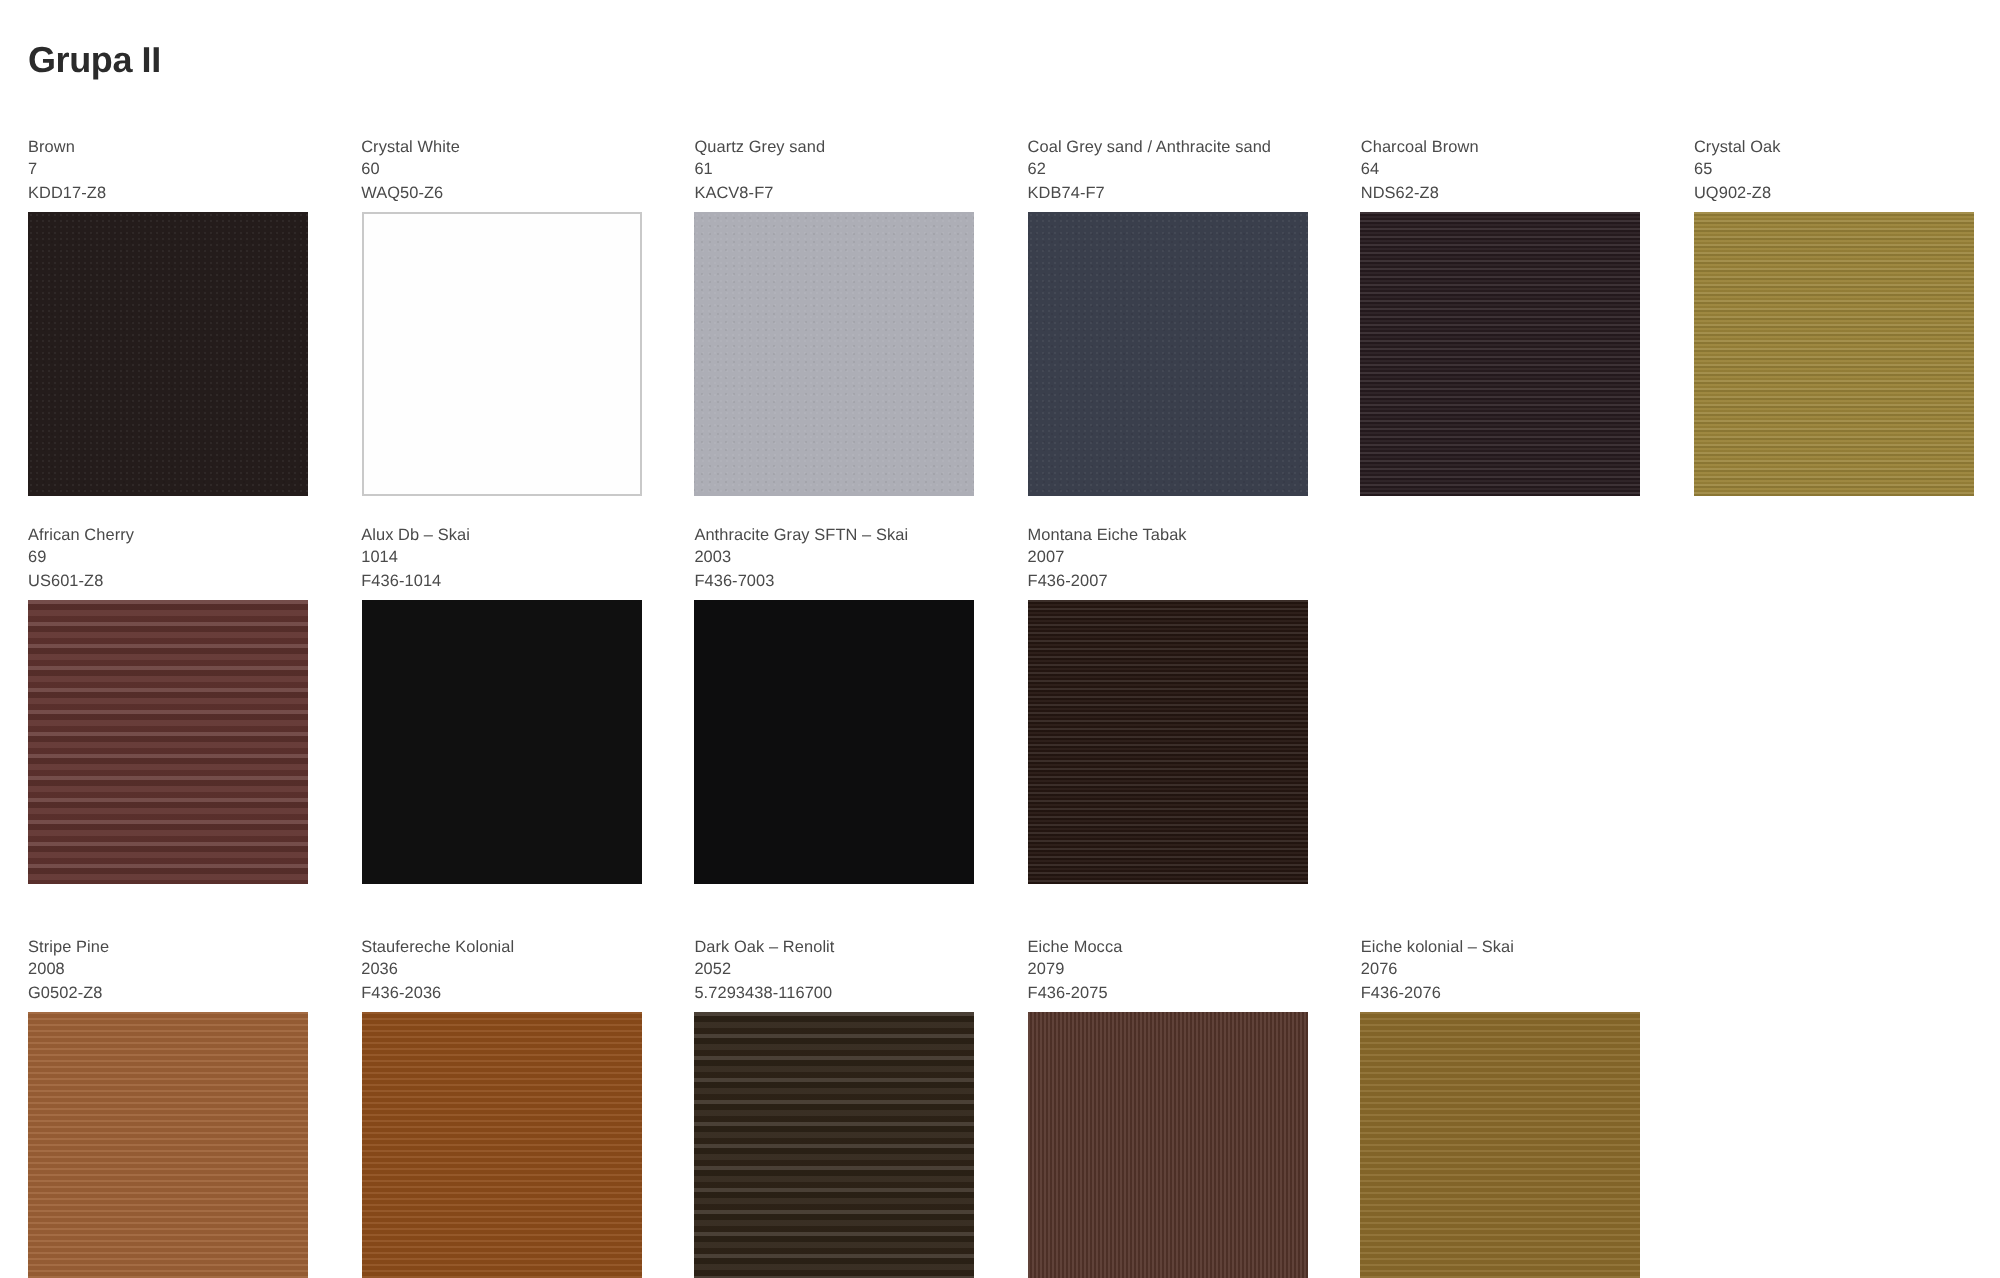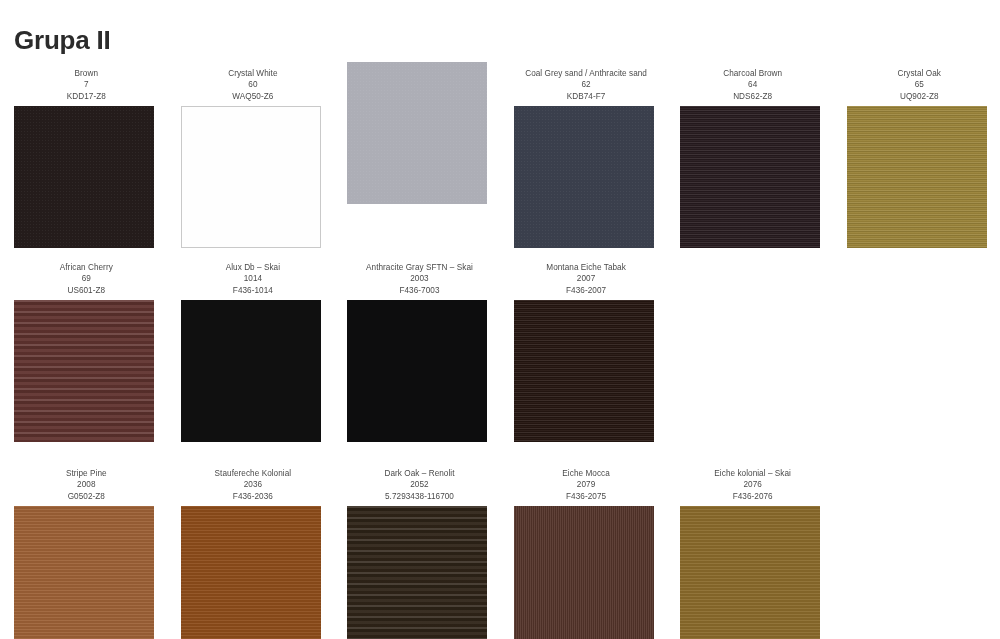--- a/index.html
+++ b/index.html
@@ -14,21 +14,21 @@
     overflow: hidden;
     font-family: "Liberation Sans", sans-serif;
     color: #333333;
     position: relative;
   }
 
   .page-title {
     position: absolute;
     left: 14px;
     top: 8px;
-    font-size: 26px;
+    font-size: 18px;
     font-weight: bold;
     color: #2b2b2b;
     letter-spacing: -0.2px;
   }
 
   .grid {
     position: absolute;
     left: 0;
     top: 62px;
     width: 1000px;
@@ -49,21 +49,20 @@
     height: 44px;
     padding-top: 6px;
   }
 
   .lbl {
     font-size: 8.2px;
     line-height: 11.4px;
     color: #4a4a4a;
     white-space: nowrap;
     letter-spacing: 0.05px;
-    text-align: center;
   }
 
   .swatch {
     width: 140px;
     height: 142px;
     position: relative;
     overflow: hidden;
   }
 
   .swatch.bordered {
@@ -153,20 +152,25 @@
     </div>
     <div class="cell">
       <div class="cell-labels">
         <div class="lbl">Crystal White</div>
         <div class="lbl">60</div>
         <div class="lbl">WAQ50-Z6</div>
       </div>
       <div class="swatch bordered" style="background:#fefefe"></div>
     </div>
     <div class="cell">
+      <div class="cell-labels">
+        <div class="lbl">Quartz Grey sand</div>
+        <div class="lbl">61</div>
+        <div class="lbl">KACV8-F7</div>
+      </div>
       <div class="swatch noise" style="background:#adaeb6"></div>
     </div>
     <div class="cell">
       <div class="cell-labels">
         <div class="lbl">Coal Grey sand / Anthracite sand</div>
         <div class="lbl">62</div>
         <div class="lbl">KDB74-F7</div>
       </div>
       <div class="swatch noise" style="background:#3a3f4c"></div>
     </div>

